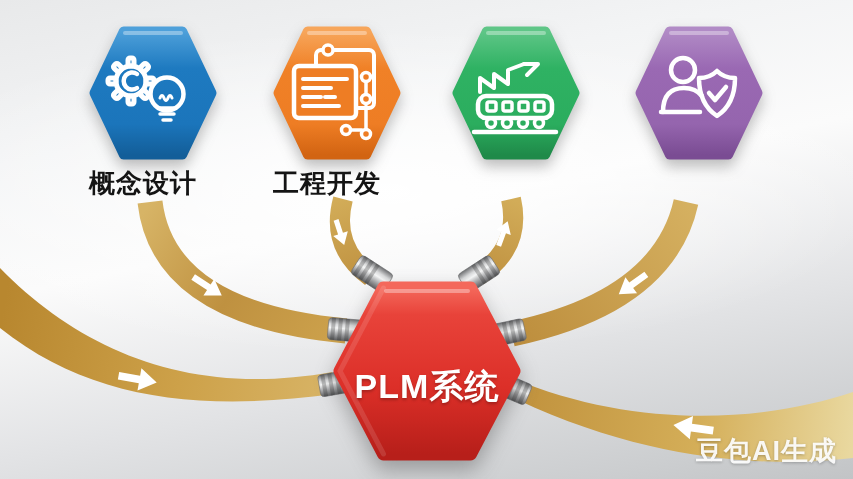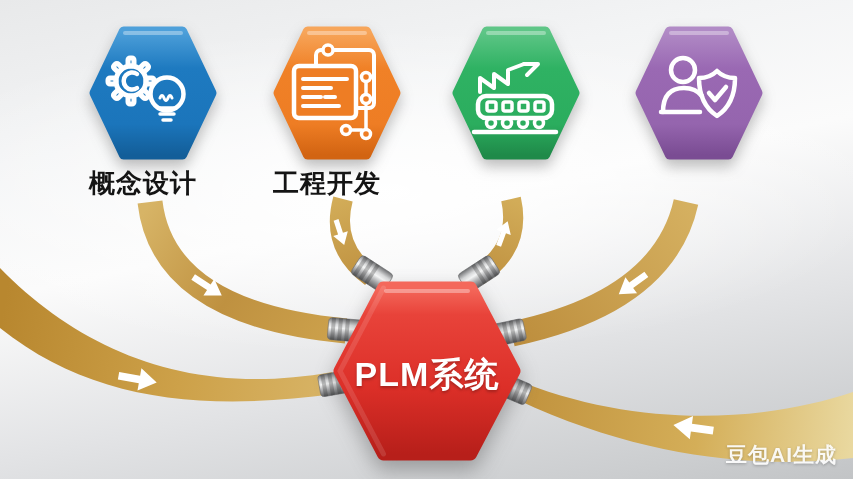--- a/index.html
+++ b/index.html
@@ -19,29 +19,29 @@
     margin-top:6px;font-size:26px;font-weight:700;color:#141414;
     letter-spacing:1px;white-space:nowrap;text-align:center;
   }
   #stage-concept{left:89px;}
   #stage-engineering{left:273px;}
   #stage-trial{left:452px;}
   #stage-market{left:635px;}
   .center-wrap{position:absolute;left:330px;top:278px;width:194px;height:186px;z-index:3;}
   .center-hex{position:absolute;left:0;top:0;filter:drop-shadow(0 10px 10px rgba(70,70,70,0.4));}
   .center-label{
-    position:absolute;left:0;top:4px;width:194px;height:186px;
+    position:absolute;left:0;top:16px;width:194px;height:186px;
     display:flex;align-items:center;justify-content:center;
     font-size:34px;font-weight:700;color:#ffffff;letter-spacing:1px;
     text-shadow:0 2px 3px rgba(0,0,0,0.25);
     text-align:right;
   }
   .watermark{
     position:absolute;right:16px;bottom:10px;z-index:5;
-    font-size:21px;font-weight:700;color:rgba(255,255,255,0.92);
+    font-size:27px;font-weight:700;color:rgba(255,255,255,0.92);
     letter-spacing:1px;text-shadow:0 1px 3px rgba(0,0,0,0.25);
   }
 </style>
 </head>
 <body>
 
 <div id="stage-root">
 
   <svg class="ribbon-layer" width="853" height="479" viewBox="0 0 853 479">
     <defs>

